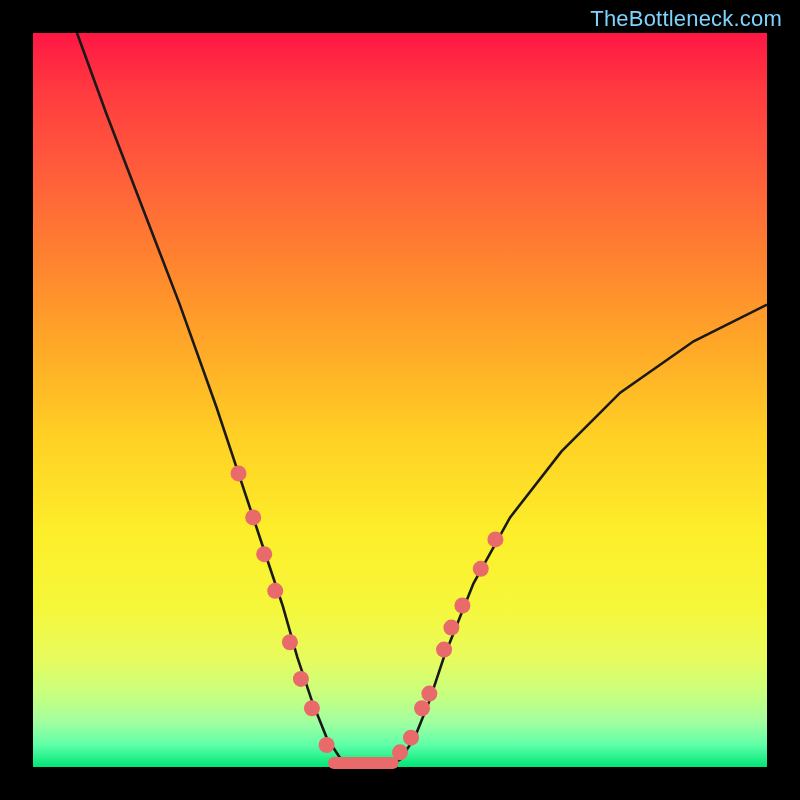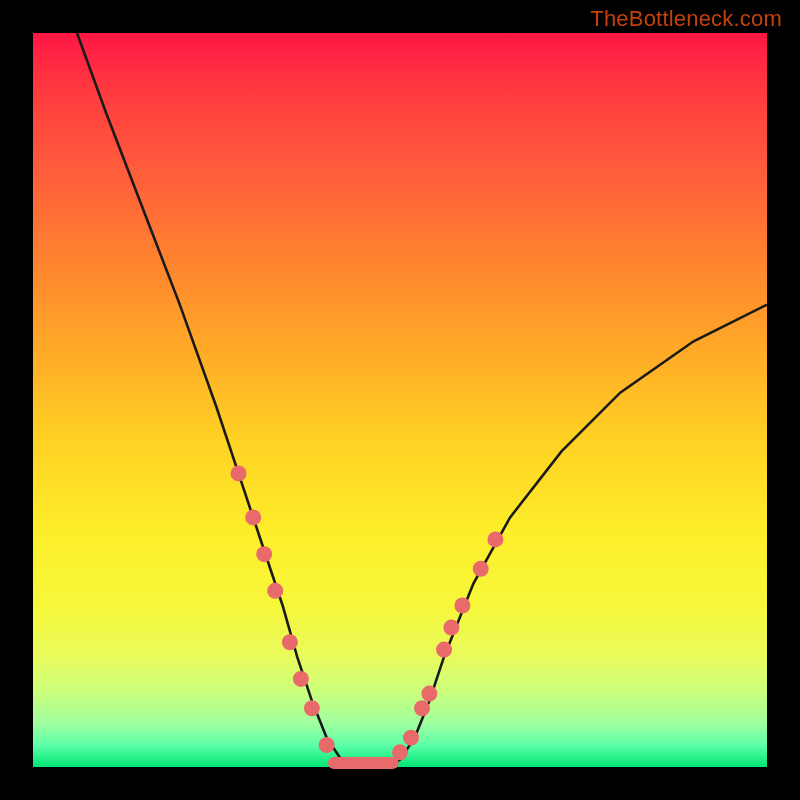--- a/index.html
+++ b/index.html
@@ -38,21 +38,21 @@
       #c9ff7e 90%,
       #a0ffa0 94%,
       #5effa8 97%,
       #00e676 100%
     );
   }
   .watermark {
     position: absolute;
     top: 6px;
     right: 18px;
-    color: #c2410c;
+    color: #7dd3fc;
     font-size: 22px;
     font-weight: 500;
     letter-spacing: 0.2px;
     user-select: none;
   }
   svg.curve {
     position: absolute;
     top: 0;
     left: 0;
     width: 734px;

